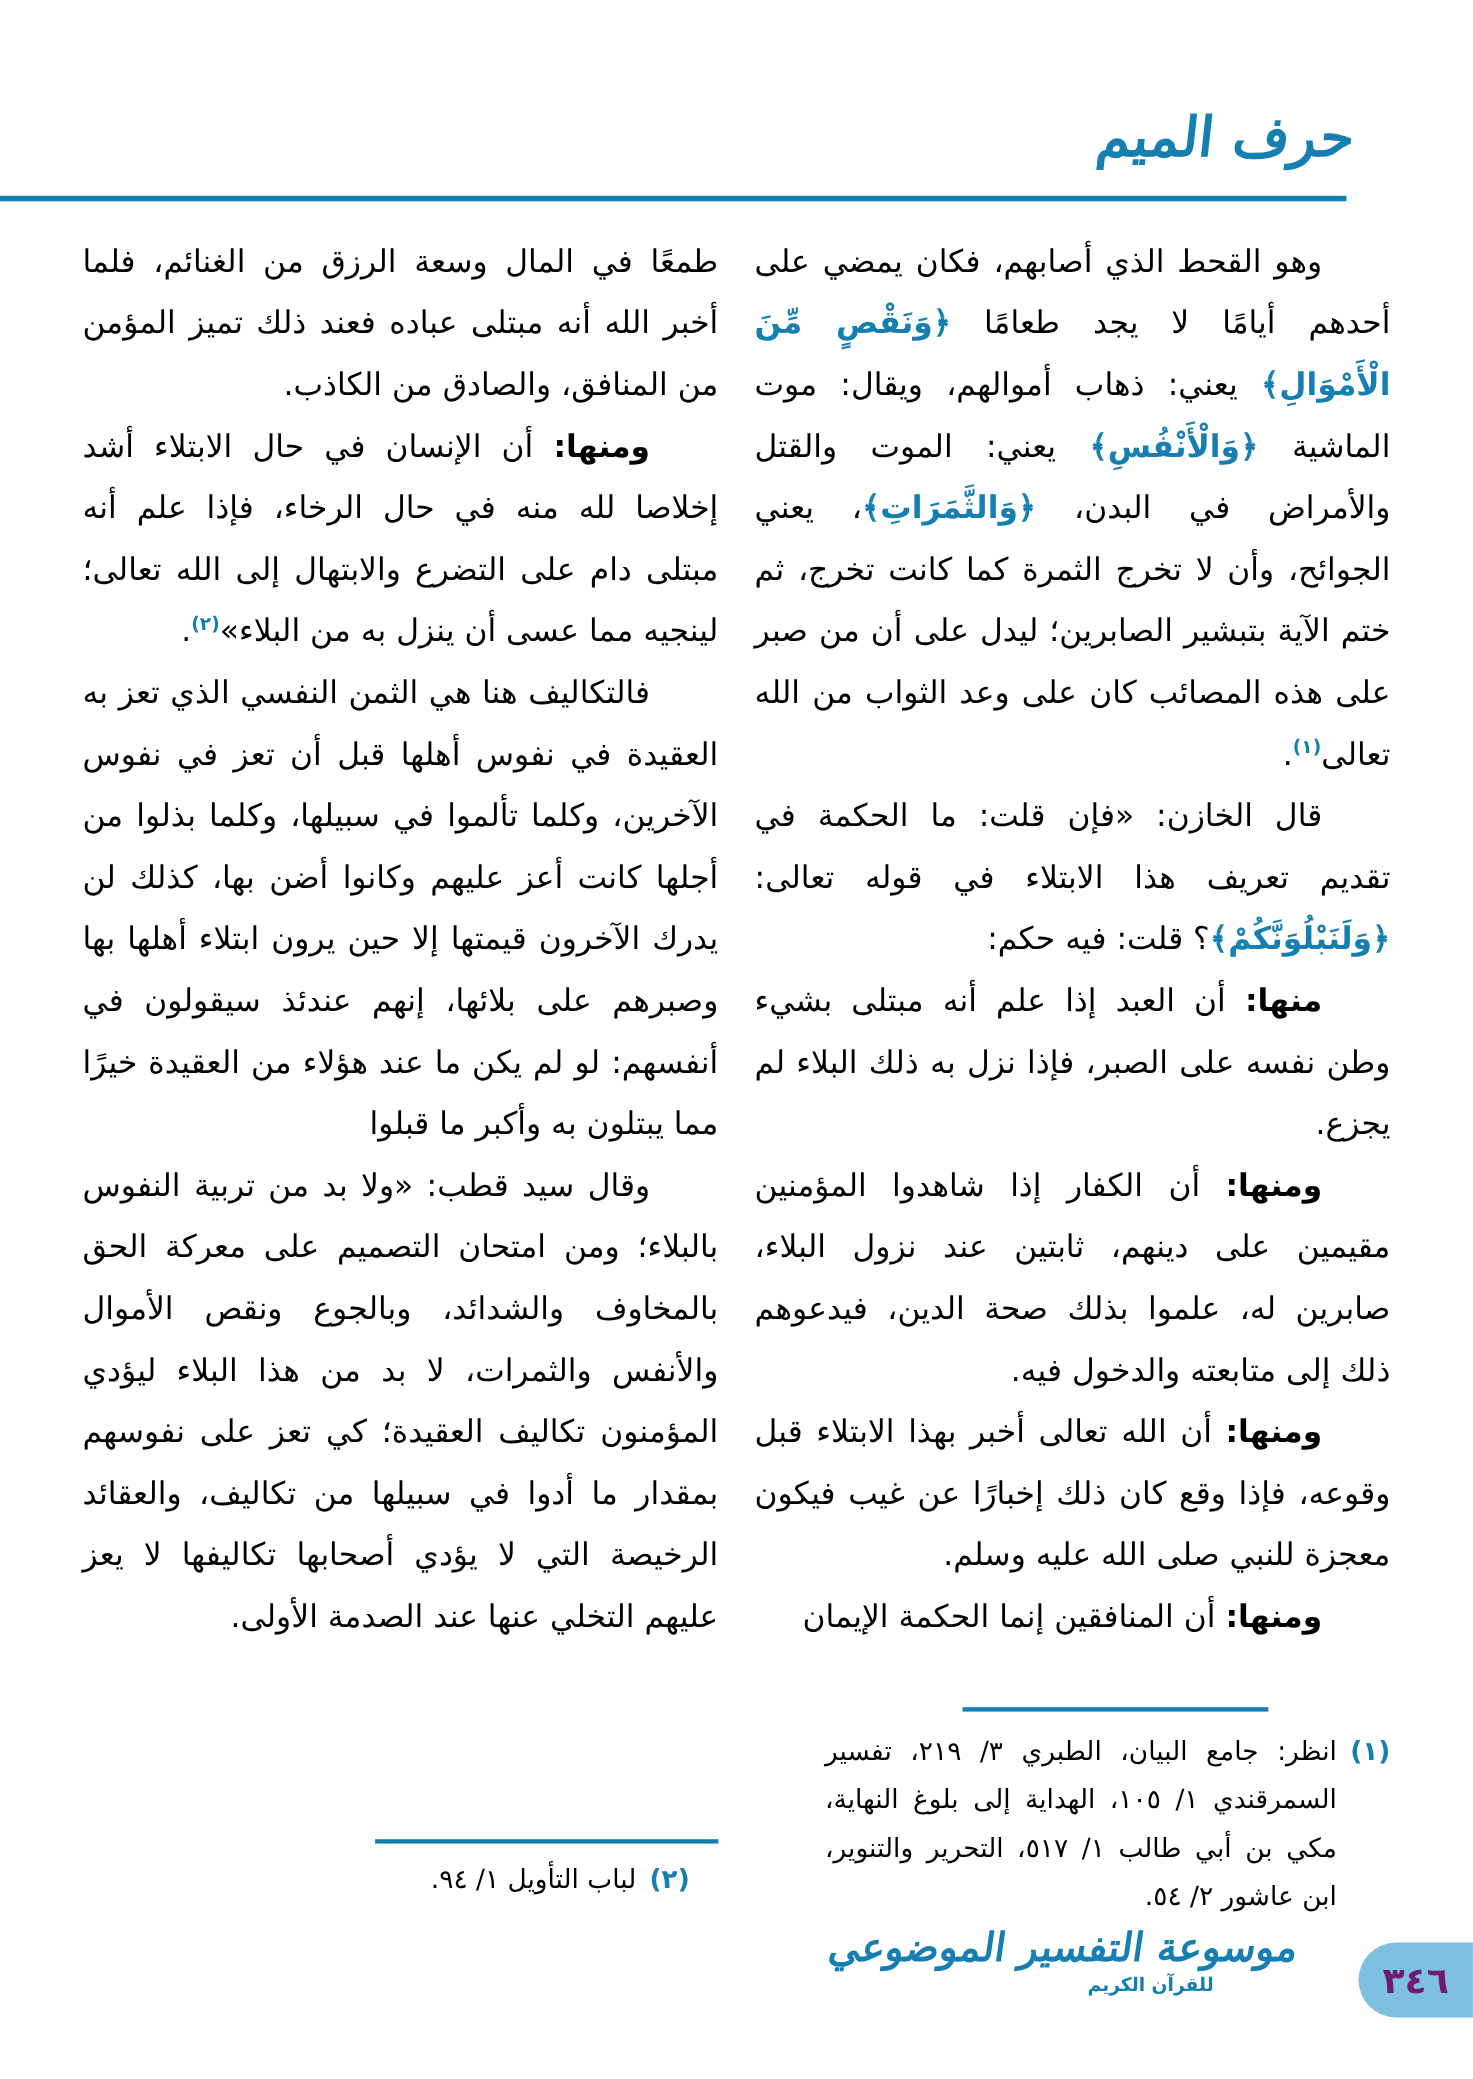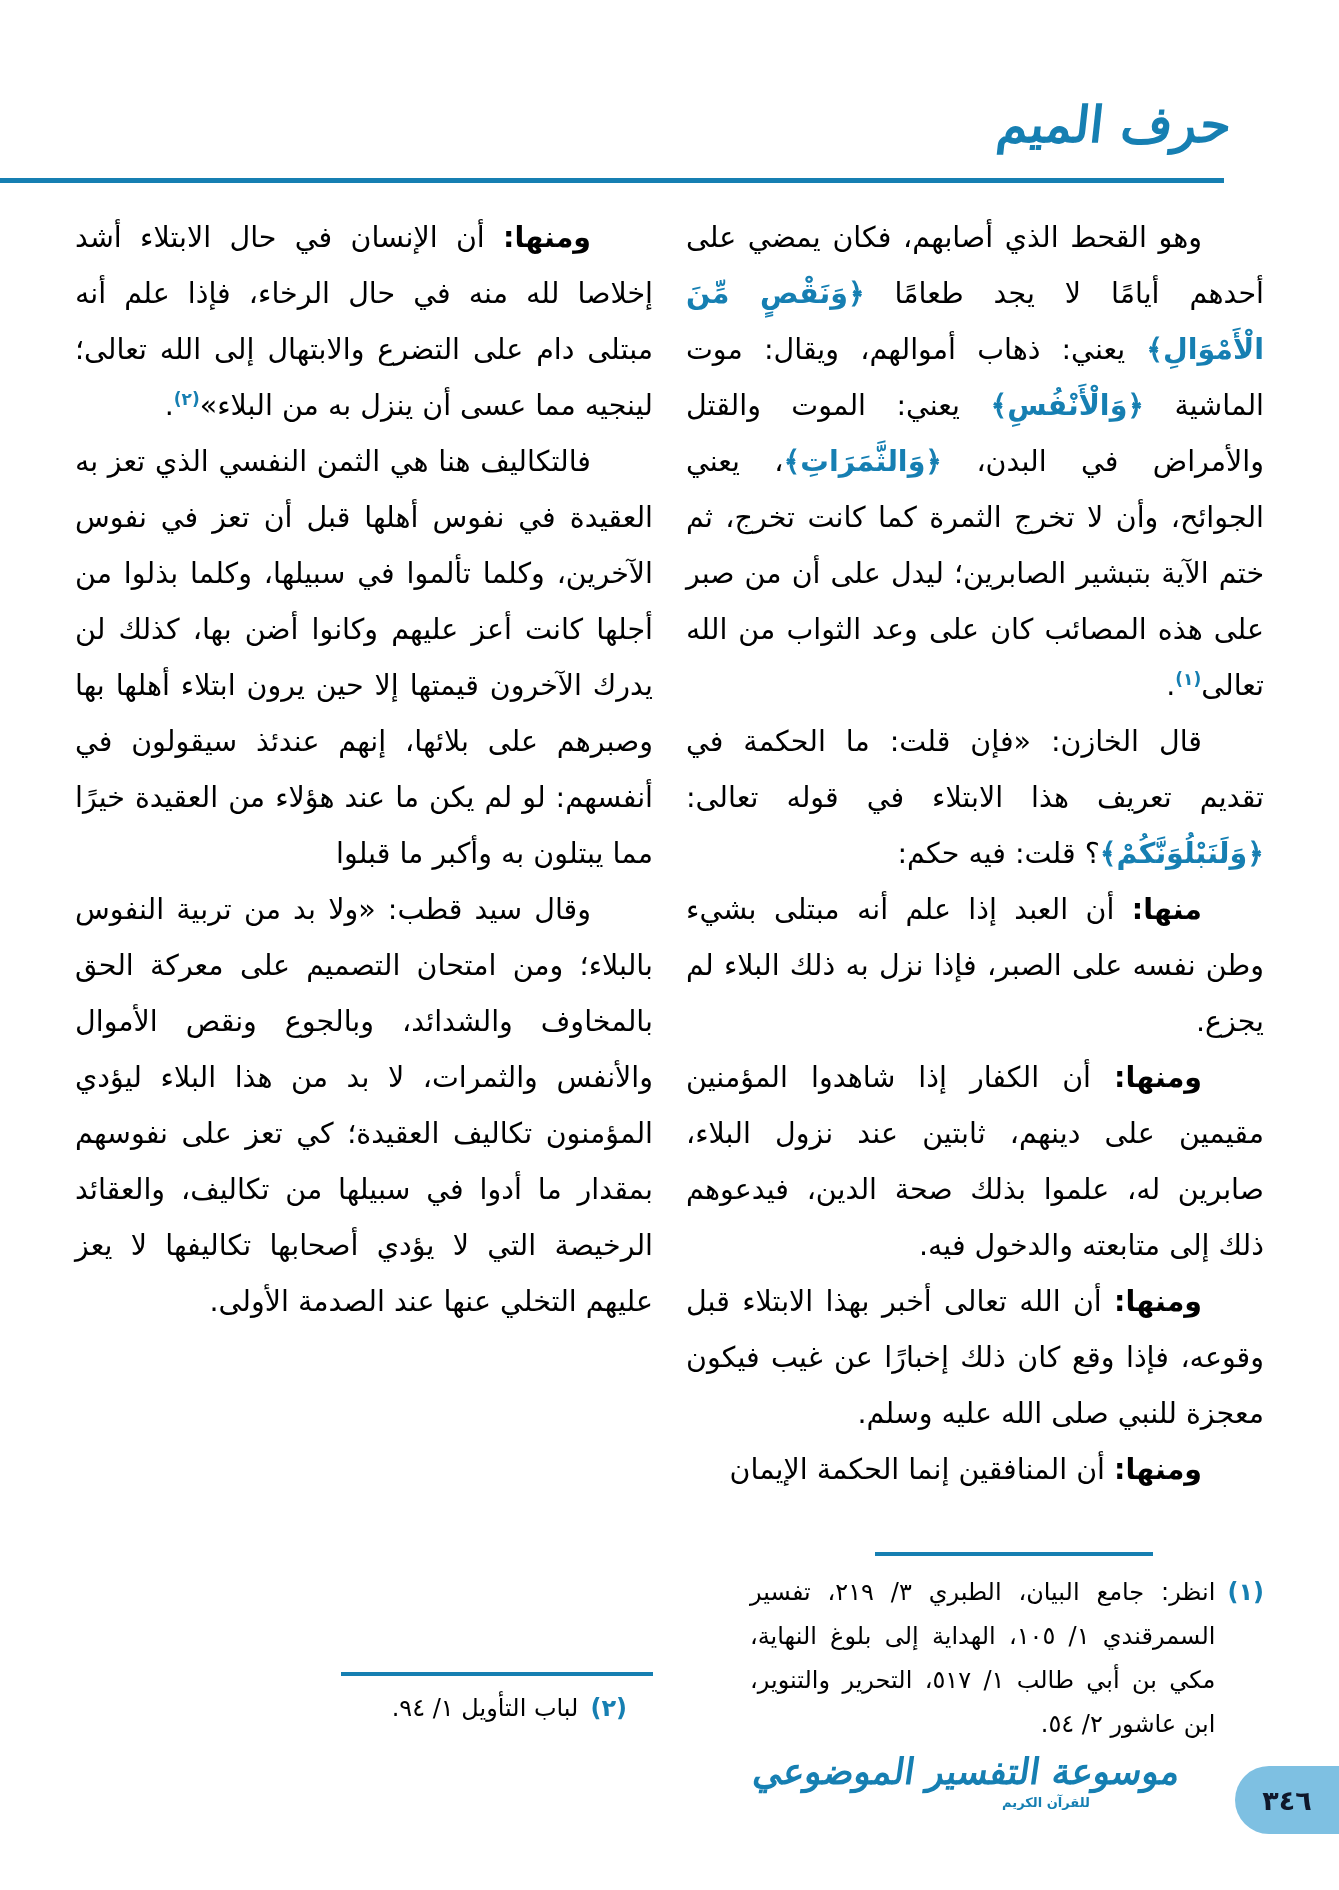--- a/index.html
+++ b/index.html
@@ -68,51 +68,52 @@
     line-height:1.1;
   }
   .logo-main{
     display:block;
     font-size:36px;font-weight:bold;font-style:italic;
     transform:skewX(6deg);
     white-space:nowrap;
   }
   .logo-sub{
     display:block;margin-top:4px;
-    font-size:13px;font-weight:bold;text-align:center;
+    font-size:17px;font-weight:bold;text-align:center;
   }
   .page-tab{
     position:absolute;top:1766px;right:0;
     width:104px;height:68px;
     background:var(--tab);
     border-radius:34px 0 0 34px;
     display:flex;align-items:center;justify-content:center;
   }
   .page-tab span{
-    color:#0f172a;font-size:27px;font-weight:bold;
+    color:#701a75;font-size:33px;font-weight:bold;
     letter-spacing:2px;
   }
 </style>
 </head>
 <body>
 
 <div class="page" style="--accent: #167fb2; --tab: #7ec0e2;">
 
   <div class="header-title">حرف الميم</div>
   <div class="header-rule"></div>
 
   <div class="column column-right">
       <p class="para indent"><span>وهو القحط الذي أصابهم، فكان يمضي على أحدهم أيامًا لا يجد طعامًا </span><span class="quran">﴿وَنَقْصٍ مِّنَ الْأَمْوَالِ﴾</span><span> يعني: ذهاب أموالهم، ويقال: موت الماشية </span><span class="quran">﴿وَالْأَنْفُسِ﴾</span><span> يعني: الموت والقتل والأمراض في البدن، </span><span class="quran">﴿وَالثَّمَرَاتِ﴾</span><span>، يعني الجوائح، وأن لا تخرج الثمرة كما كانت تخرج، ثم ختم الآية بتبشير الصابرين؛ ليدل على أن من صبر على هذه المصائب كان على وعد الثواب من الله تعالى</span><span class="fnref">(١)</span><span>.</span></p>
       <p class="para indent"><span>قال الخازن: «فإن قلت: ما الحكمة في تقديم تعريف هذا الابتلاء في قوله تعالى: </span><span class="quran">﴿وَلَنَبْلُوَنَّكُمْ﴾</span><span>؟ قلت: فيه حكم:</span></p>
       <p class="para indent"><span class="lead">منها:</span><span> أن العبد إذا علم أنه مبتلى بشيء وطن نفسه على الصبر، فإذا نزل به ذلك البلاء لم يجزع.</span></p>
       <p class="para indent"><span class="lead">ومنها:</span><span> أن الكفار إذا شاهدوا المؤمنين مقيمين على دينهم، ثابتين عند نزول البلاء، صابرين له، علموا بذلك صحة الدين، فيدعوهم ذلك إلى متابعته والدخول فيه.</span></p>
       <p class="para indent"><span class="lead">ومنها:</span><span> أن الله تعالى أخبر بهذا الابتلاء قبل وقوعه، فإذا وقع كان ذلك إخبارًا عن غيب فيكون معجزة للنبي صلى الله عليه وسلم.</span></p>
       <p class="para indent"><span class="lead">ومنها:</span><span> أن المنافقين إنما الحكمة الإيمان</span></p>
     </div>
   <div class="column column-left">
+      <p class="para"><span>طمعًا في المال وسعة الرزق من الغنائم، فلما أخبر الله أنه مبتلى عباده فعند ذلك تميز المؤمن من المنافق، والصادق من الكاذب.</span></p>
       <p class="para indent"><span class="lead">ومنها:</span><span> أن الإنسان في حال الابتلاء أشد إخلاصا لله منه في حال الرخاء، فإذا علم أنه مبتلى دام على التضرع والابتهال إلى الله تعالى؛ لينجيه مما عسى أن ينزل به من البلاء»</span><span class="fnref">(٢)</span><span>.</span></p>
       <p class="para indent"><span>فالتكاليف هنا هي الثمن النفسي الذي تعز به العقيدة في نفوس أهلها قبل أن تعز في نفوس الآخرين، وكلما تألموا في سبيلها، وكلما بذلوا من أجلها كانت أعز عليهم وكانوا أضن بها، كذلك لن يدرك الآخرون قيمتها إلا حين يرون ابتلاء أهلها بها وصبرهم على بلائها، إنهم عندئذ سيقولون في أنفسهم: لو لم يكن ما عند هؤلاء من العقيدة خيرًا مما يبتلون به وأكبر ما قبلوا</span></p>
       <p class="para indent"><span>وقال سيد قطب: «ولا بد من تربية النفوس بالبلاء؛ ومن امتحان التصميم على معركة الحق بالمخاوف والشدائد، وبالجوع ونقص الأموال والأنفس والثمرات، لا بد من هذا البلاء ليؤدي المؤمنون تكاليف العقيدة؛ كي تعز على نفوسهم بمقدار ما أدوا في سبيلها من تكاليف، والعقائد الرخيصة التي لا يؤدي أصحابها تكاليفها لا يعز عليهم التخلي عنها عند الصدمة الأولى.</span></p>
     </div>
 
   <div class="footnote-block footnote-right">
     <div class="footnote-rule"></div>
     <div class="footnote">
       <span class="fn-marker">(١)</span>
       <span class="fn-text">انظر: جامع البيان، الطبري ٣/ ٢١٩، تفسير السمرقندي ١/ ١٠٥، الهداية إلى بلوغ النهاية، مكي بن أبي طالب ١/ ٥١٧، التحرير والتنوير، ابن عاشور ٢/ ٥٤.</span>

